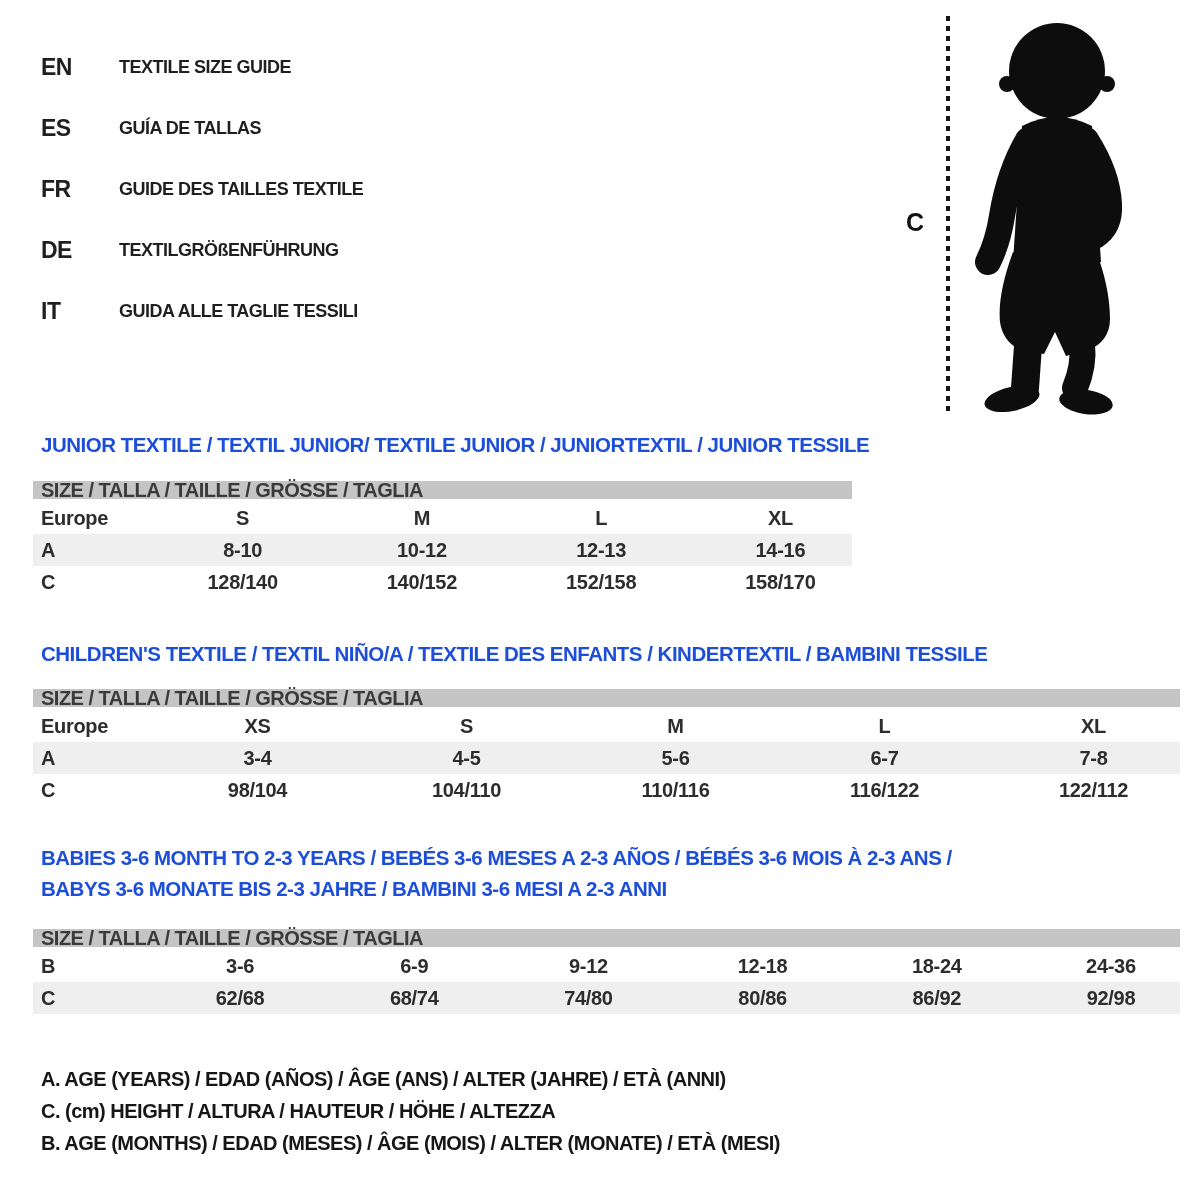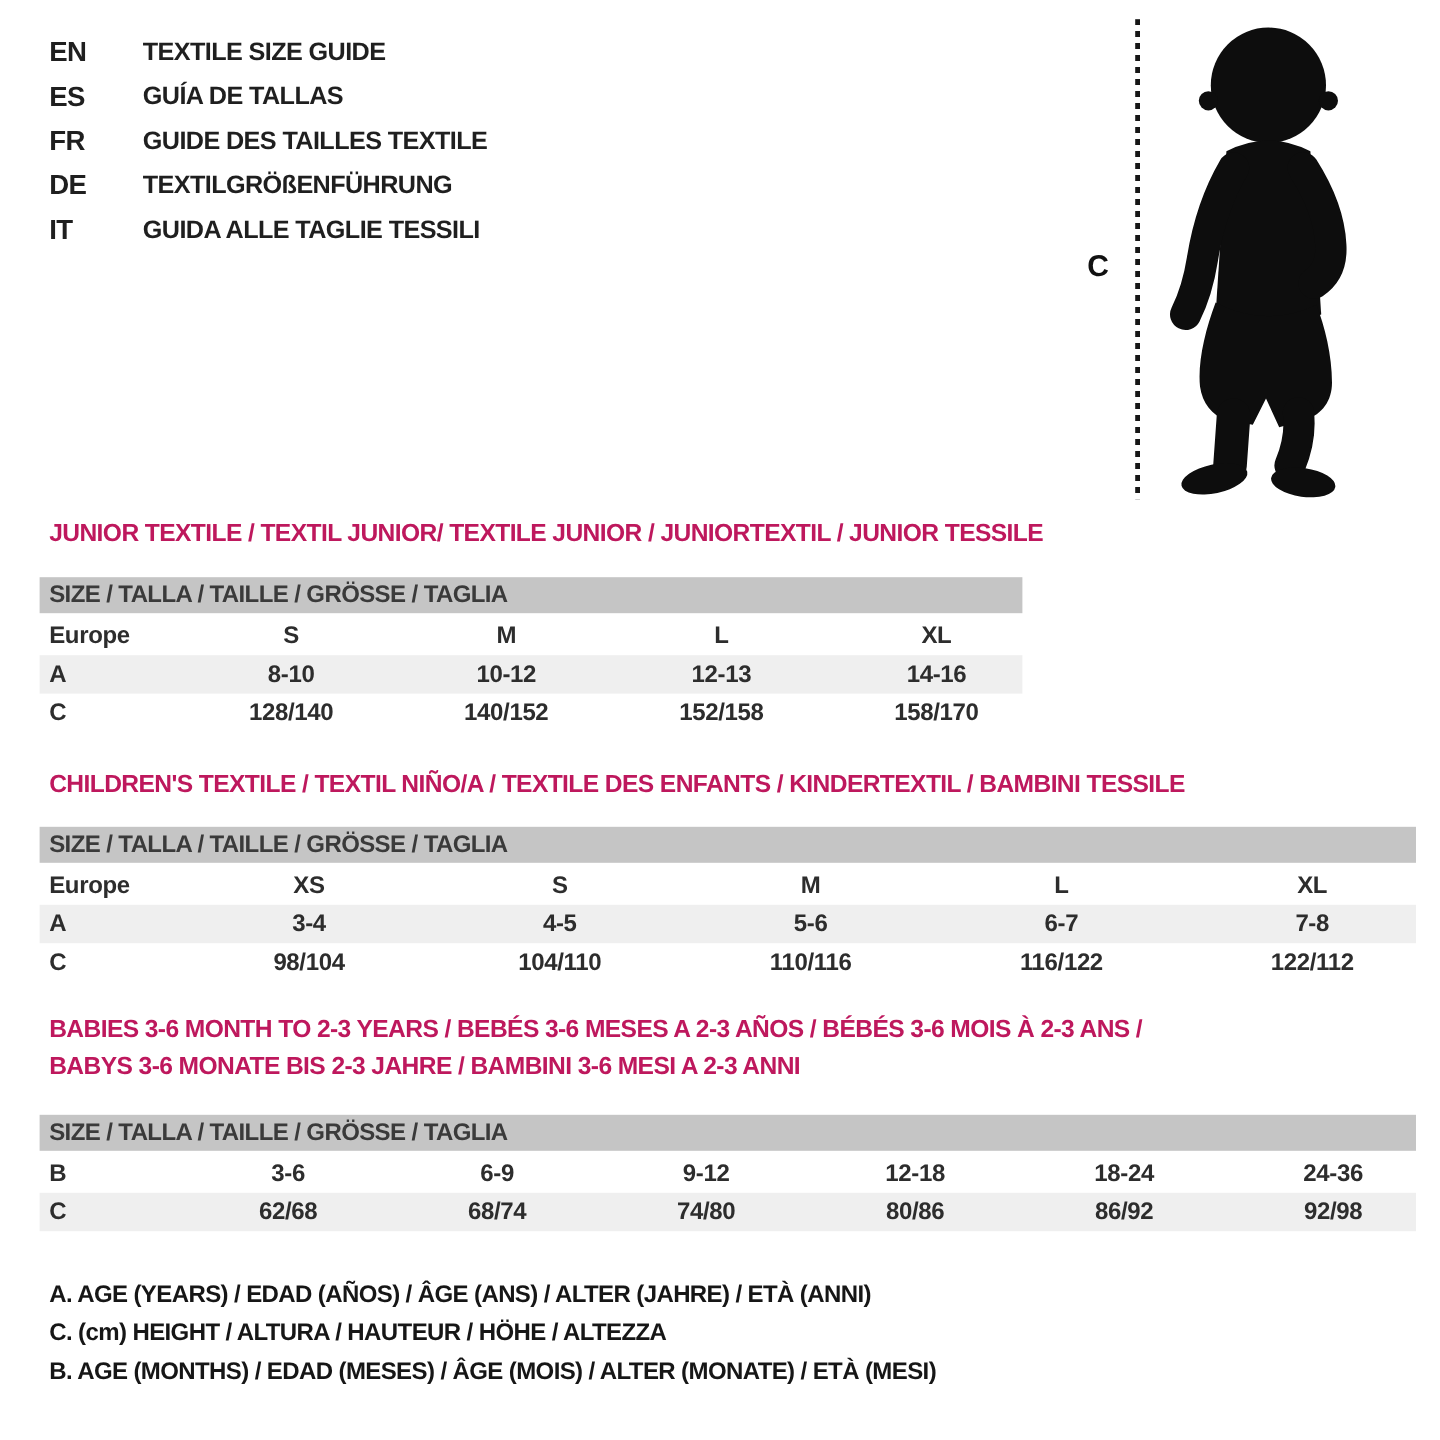--- a/index.html
+++ b/index.html
@@ -3,50 +3,50 @@
 <meta charset="utf-8">
 <style>
   html,body { margin:0; padding:0; background:#ffffff; }
   .page {
     position:relative; width:1200px; height:1200px; background:#ffffff;
     font-family:"Liberation Sans", sans-serif; color:#1f1f1f; overflow:hidden;
   }
 
   
   .lang-block { position:absolute; left:41px; top:25px; }
-  .lang-row { display:flex; height:37px; align-items:center; }
+  .lang-row { display:flex; height:37px; align-items:center;margin-top:24px; }
   .lang-code  { width:78px; font-size:23px; font-weight:700; letter-spacing:-0.5px; }
-  .lang-title { font-size:21px; font-weight:700; letter-spacing:-0.5px; white-space:nowrap; }
+  .lang-title { font-size:18px; font-weight:700; letter-spacing:-0.5px; white-space:nowrap; }
 
   
   .dashed-line {
     position:absolute; left:946px; top:16px; width:4px; height:400px;
     background:repeating-linear-gradient(to bottom, #161616 0px, #161616 5px, transparent 5px, transparent 10px);
   }
   .measure-label { position:absolute; left:906px; top:208px; font-size:25px; font-weight:700; color:#111; }
   .baby-figure { position:absolute; left:956px; top:16px; width:190px; height:405px; }
 
   
   .section-title {
     position:absolute; left:41px; font-size:20.5px; font-weight:700;
-    letter-spacing:-0.5px; white-space:nowrap; color:#be185d;
+    letter-spacing:-0.5px; white-space:nowrap; color:#1d4ed8;
   }
   #title-junior   { top:433px; }
   #title-children { top:642px; }
   #title-babies-1 { top:846px; }
   #title-babies-2 { top:877px; }
 
   
   .size-table { position:absolute; left:33px; }
   #table-junior   { top:481px; width:819px;  }
   #table-children { top:689px; width:1147px; }
   #table-babies   { top:929px; width:1147px; }
 
   .size-bar {
-    height:30px; background:#c5c5c5; color:#3a3a3a; font-size:20px; font-weight:700;
+    height:18px; background:#c5c5c5; color:#3a3a3a; font-size:20px; font-weight:700;
     display:flex; align-items:center; padding-left:8px; letter-spacing:-0.5px;
     box-sizing:border-box; margin-bottom:3px;
   }
   .t-row { display:flex; height:32px; align-items:center; font-size:20px; font-weight:700; color:#2d2d2d; letter-spacing:-0.3px;gap:36px; }
   .rows .t-row:nth-child(even) { background:#efefef; }
   .t-label { width:102px; padding-left:8px; box-sizing:border-box; }
   .t-cell  { flex:1; text-align:center; }
 
   
   .legend { position:absolute; left:41px; top:1063px; }

